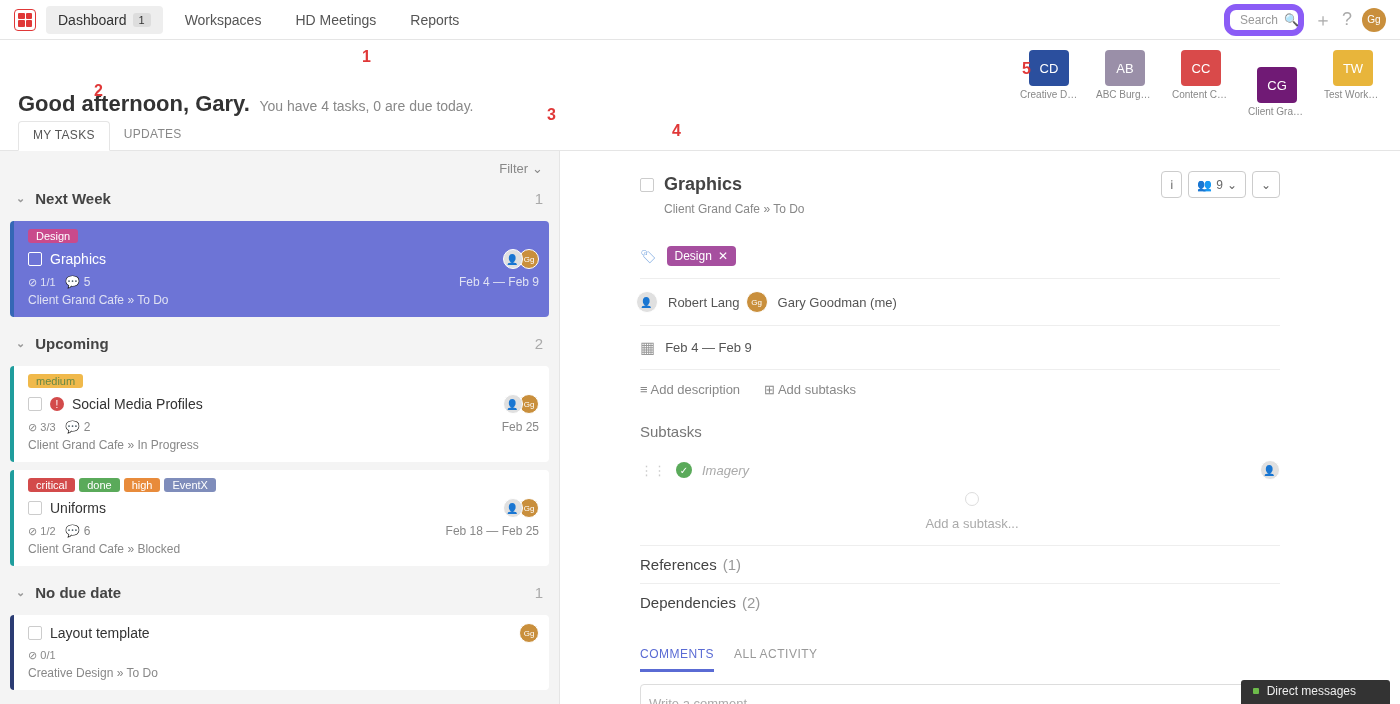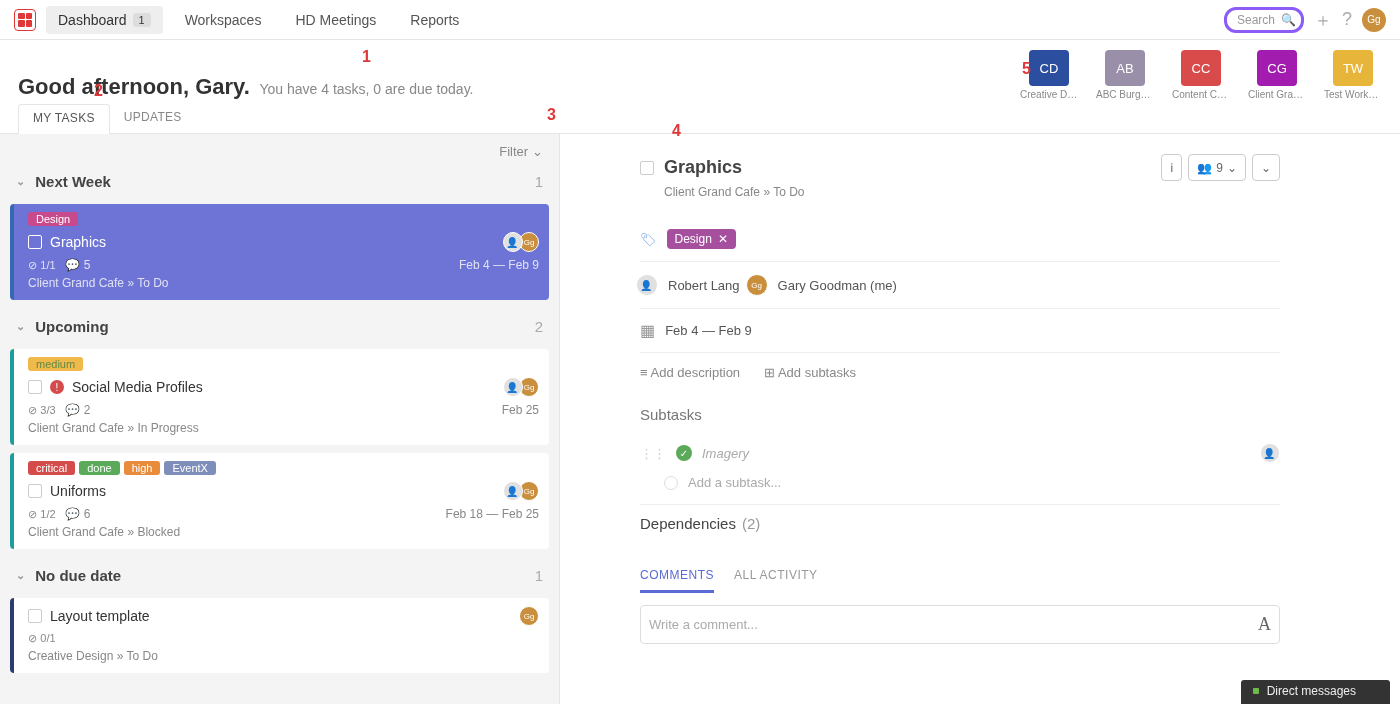--- a/index.html
+++ b/index.html
@@ -6,21 +6,21 @@
 body { background: #fff; color: #333; font-size: 13px; width: 1400px; height: 704px; overflow: hidden; position: relative; }
 
 
 .topnav { display: flex; align-items: center; height: 40px; padding: 0 14px; border-bottom: 1px solid #e5e5e5; gap: 10px; }
 .logo { width: 22px; height: 22px; background: #fff; border: 1px solid #e03838; border-radius: 4px; display: grid; grid-template-columns: 1fr 1fr; grid-template-rows: 1fr 1fr; gap: 1px; padding: 3px; }
 .logo div { background: #e03838; border-radius: 1px; }
 .nav-item { padding: 6px 12px; color: #555; cursor: pointer; font-size: 14px; display: flex; align-items: center; gap: 6px; }
 .nav-item.active { background: #eee; border-radius: 4px; color: #333; }
 .nav-badge { background: #ddd; border-radius: 3px; font-size: 11px; padding: 1px 6px; }
 .spacer { flex: 1; }
-.search-box { border: 3px solid #8b5cf6; border-radius: 12px; padding: 3px 10px; display: flex; align-items: center; gap: 6px; width: 80px; font-size: 12px; color: #999; }
+.search-box { border: 6px solid #8b5cf6; border-radius: 12px; padding: 3px 10px; display: flex; align-items: center; gap: 6px; width: 80px; font-size: 12px; color: #999; }
 .top-icon { color: #aaa; font-size: 18px; cursor: pointer; }
 .avatar-me { width: 24px; height: 24px; border-radius: 50%; background: #c98f3c; color: #fff; font-size: 10px; display: flex; align-items: center; justify-content: center; }
 
 
 .greeting-row { display: flex; align-items: flex-end; padding: 10px 18px 0 18px; }
 .greeting { font-size: 22px; font-weight: 600; }
 .greeting-sub { color: #888; font-size: 14px; margin-left: 6px; }
 .workspaces-bar { margin-left: auto; display: flex; gap: 18px; }
 .ws-tile { display: flex; flex-direction: column; align-items: center; width: 58px; cursor: pointer; }
 .ws-box { width: 40px; height: 36px; border-radius: 4px; color: #fff; font-size: 13px; display: flex; align-items: center; justify-content: center; }
@@ -82,21 +82,21 @@
 .detail-breadcrumb { font-size: 12px; color: #888; margin-left: 24px; margin-bottom: 18px; }
 .detail-row { display: flex; align-items: center; gap: 10px; padding: 12px 0; border-bottom: 1px solid #eee; font-size: 13px; color: #555; }
 .detail-row.noborder { border-bottom: none; }
 .tag-chip { background: #a64f9f; color: #fff; padding: 3px 8px; border-radius: 4px; font-size: 12px; display: inline-flex; align-items: center; gap: 6px; }
 .tag-chip .x { cursor: pointer; }
 .cal-icon { color: #999; font-size: 16px; }
 .link-btn { color: #888; font-size: 13px; cursor: pointer; }
 .subtasks-hdr { font-size: 15px; color: #777; margin: 14px 0; }
 .subtask-item { display: flex; align-items: center; gap: 10px; padding: 6px 0; color: #aaa; font-size: 13px; }
 .subtask-done { width: 16px; height: 16px; border-radius: 50%; background: #5aaa5a; color: #fff; font-size: 10px; display: flex; align-items: center; justify-content: center; }
-.subtask-add { display: flex; align-items: center; gap: 10px; padding: 6px 0 14px 24px; color: #aaa; font-size: 13px; }
+.subtask-add { display: flex; align-items: center; gap: 10px; padding: 6px 0 14px 24px; color: #aaa; font-size: 13px; flex-direction: column; }
 .subtask-add .ocircle { width: 14px; height: 14px; border: 1.5px solid #ddd; border-radius: 50%; }
 .section-line { font-size: 15px; color: #444; padding: 10px 0; border-top: 1px solid #eee; display: flex; gap: 6px; cursor: pointer; }
 .section-line .cnt { color: #999; }
 .detail-tabs { display: flex; gap: 20px; margin-top: 18px; }
 .dtab { font-size: 12px; letter-spacing: .5px; color: #999; padding: 8px 0; cursor: pointer; }
 .dtab.active { color: #5a6bd4; border-bottom: 3px solid #5a6bd4; }
 .comment-box { border: 1px solid #ddd; border-radius: 4px; padding: 8px; margin-top: 12px; color: #aaa; display: flex; align-items: center; gap: 24px; }
 .comment-box .fmt { margin-left: auto; font-family: serif; font-size: 18px; color: #666; cursor: pointer; }
 
 
@@ -145,21 +145,21 @@
       </div>
       <div class="ws-tile">
         <div class="ws-box" style="background: rgb(154, 143, 168);">AB</div>
         <div class="ws-label">ABC Burgers...</div>
       </div>
       <div class="ws-tile">
         <div class="ws-box" style="background: rgb(217, 74, 74);">CC</div>
         <div class="ws-label">Content Cre...</div>
       </div>
       <div class="ws-tile">
-        <div class="ws-box" style="background: #a21caf;">CG</div>
+        <div class="ws-box" style="background: #701a75; margin-top: 17px;">CG</div>
         <div class="ws-label">Client Grand...</div>
       </div>
       <div class="ws-tile">
         <div class="ws-box" style="background: rgb(232, 181, 59);">TW</div>
         <div class="ws-label">Test Worksp...</div>
       </div>
     </div>
 </div>
 
 <div class="subtabs">
@@ -315,20 +315,24 @@
       <span class="subtask-done">✓</span>
       <span style="font-style:italic;">Imagery</span>
       <span style="margin-left:auto;" class="av person"></span>
     </div>
     <div class="subtask-add">
       <span class="ocircle"></span>
       <span>Add a subtask...</span>
     </div>
 
     <div class="section-line">
+      <span>References</span>
+      <span class="cnt">(1)</span>
+    </div>
+    <div class="section-line">
       <span>Dependencies</span>
       <span class="cnt">(2)</span>
     </div>
 
     <div class="detail-tabs">
       <div class="dtab active">COMMENTS</div>
       <div class="dtab">ALL ACTIVITY</div>
     </div>
     <div class="comment-box">
       <span>Write a comment...</span>

